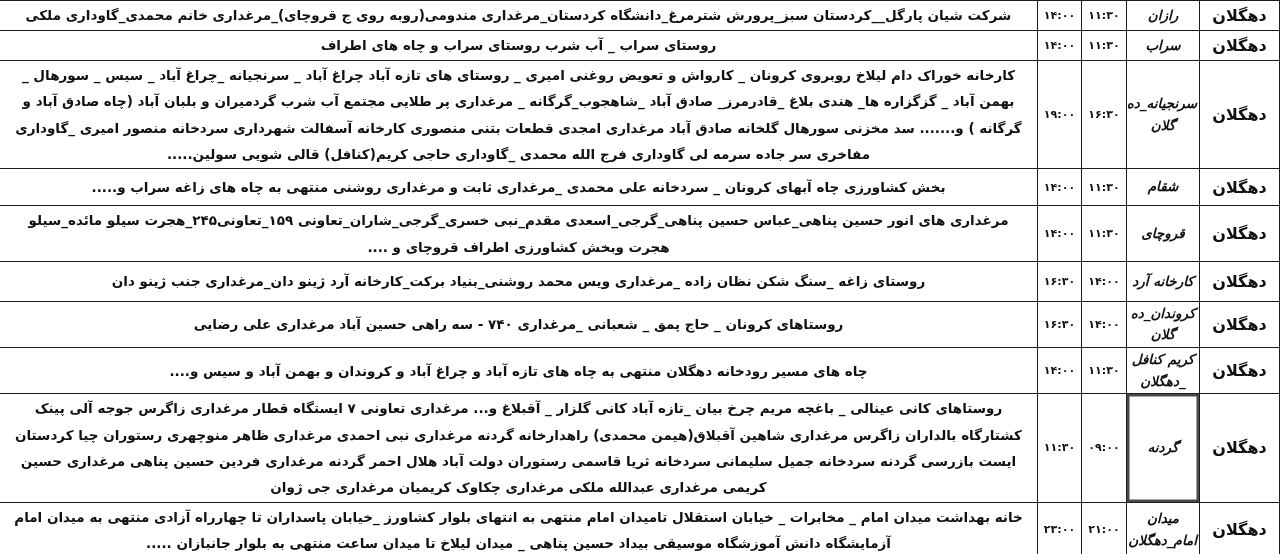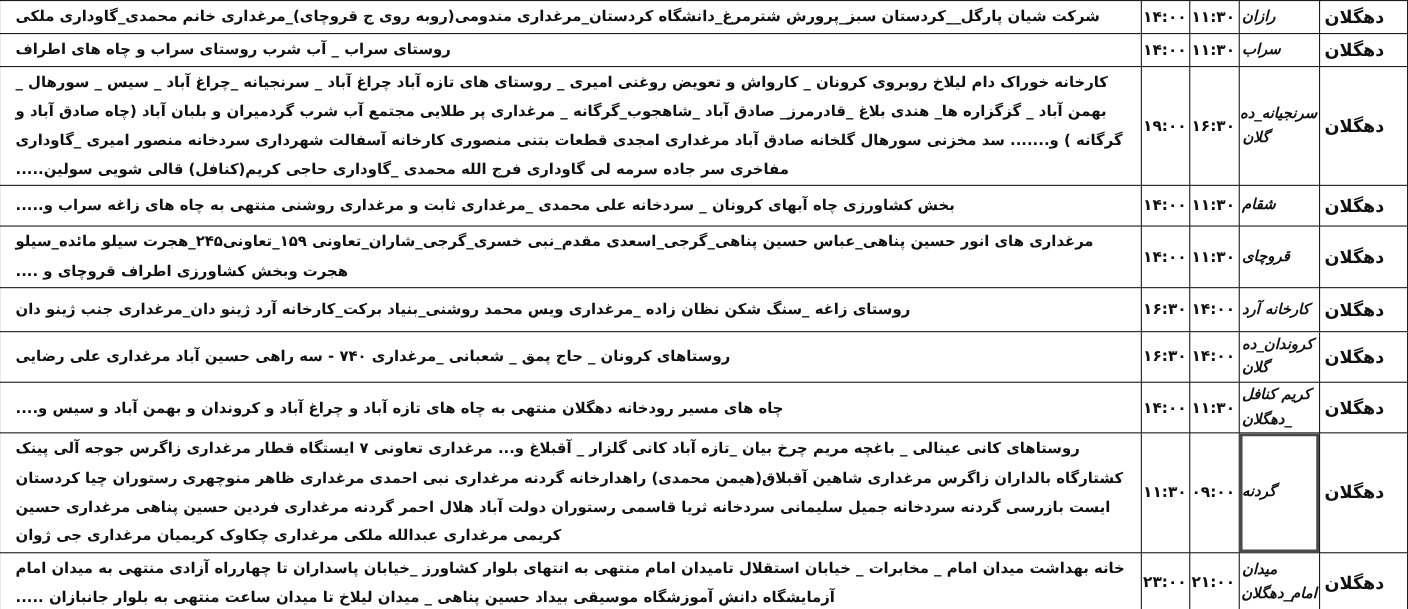--- a/index.html
+++ b/index.html
@@ -16,37 +16,37 @@
     height: 554px;
     border-collapse: collapse;
     table-layout: fixed;
     font-family: "DejaVu Sans", sans-serif;
     color: #111111;
     background: #ffffff;
   }
   .outage-table td {
     border: 1.5px solid #1c1c1c;
     vertical-align: middle;
-    text-align: left;
+    text-align: center;
     padding: 1px 4px;
     overflow: hidden;
   }
   td.city-cell {
     font-size: 16px;
     font-weight: bold;
   }
   td.name-cell {
     font-size: 13.5px;
     font-weight: bold;
     line-height: 1.6;
     padding: 1px 2px;
     font-style: italic;
   }
   td.time-cell {
-    font-size: 14px;
+    font-size: 11px;
     font-weight: bold;
     padding: 1px 1px;
     white-space: nowrap;
   }
   td.desc-cell {
     font-size: 13.5px;
     font-weight: bold;
     line-height: 1.95;
     padding: 1px 14px;
   }

